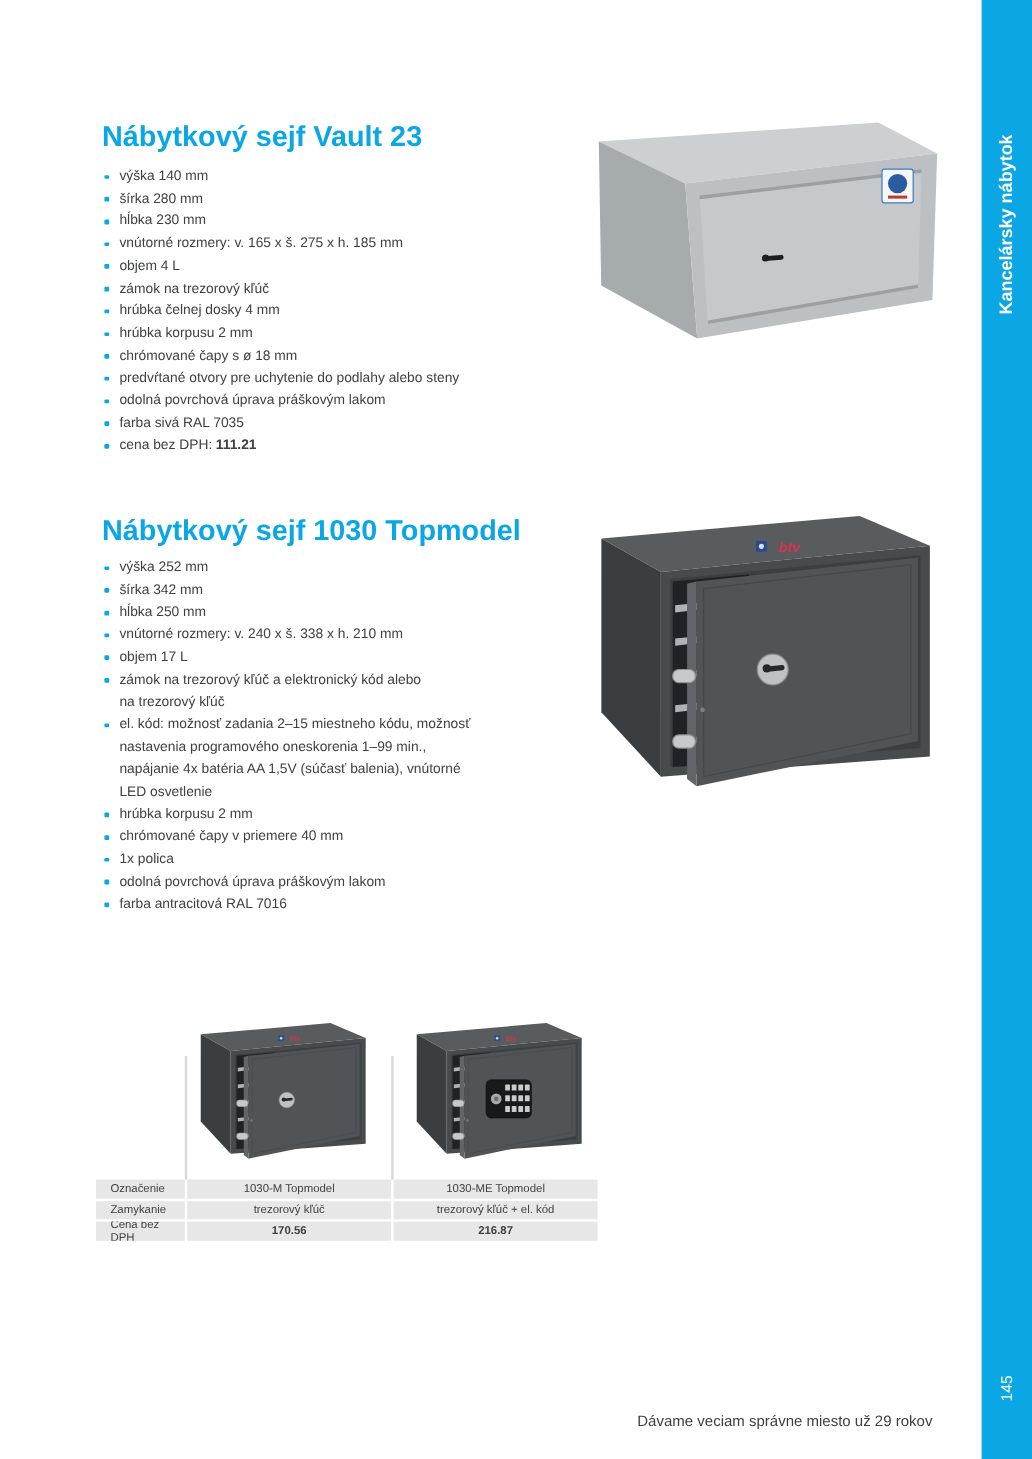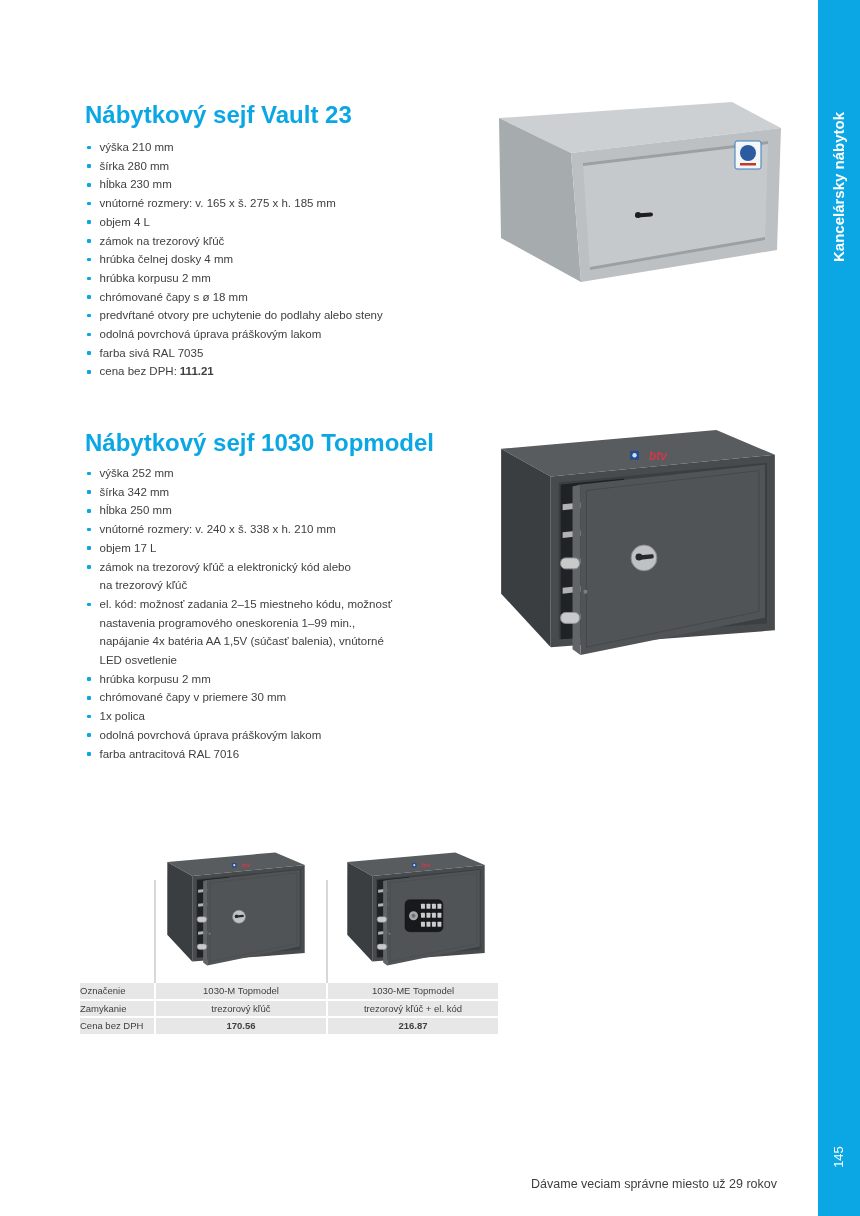--- a/index.html
+++ b/index.html
@@ -30,21 +30,21 @@
 
   
   .vline{position:absolute;top:880px;width:2px;height:103px;background:#d8d8d8;}
   .vline.a{left:154px;} .vline.b{left:326px;}
 
   
   .vtable{position:absolute;left:80px;top:983px;width:418px;display:grid;
           grid-template-columns:74px 170px 170px;grid-auto-rows:15.5px;gap:2px;
           font-size:9.5px;color:#3f4040;}
   .cell{background:#e7e7e7;display:flex;align-items:center;justify-content:center;overflow:hidden;}
-  .cell.lab{justify-content:flex-start;padding-left:0;}
+  .cell.lab{justify-content:flex-start;padding-left:12px;}
   .cell.bold{font-weight:bold;}
 
   
   .footer{position:absolute;top:1177px;right:83px;font-size:12.5px;color:#3e3e3e;}
 </style>
 </head>
 <body>
 
 <div class="page">
 
@@ -100,21 +100,21 @@
         </g>
       </g>
     </defs>
   </svg>
 
   <div class="ptitle t1">Nábytkový sejf Vault 23</div>
 
   <div class="speclist l1">
     <div class="spec">
         <span class="dot"></span>
-        <span class="spec-text">výška 210 mm</span>
+        <span class="spec-text">výška 140 mm</span>
       </div>
     <div class="spec">
         <span class="dot"></span>
         <span class="spec-text">šírka 280 mm</span>
       </div>
     <div class="spec">
         <span class="dot"></span>
         <span class="spec-text">hĺbka 230 mm</span>
       </div>
     <div class="spec">
@@ -211,21 +211,21 @@
 nastavenia programového oneskorenia 1–99 min.,
 napájanie 4x batéria AA 1,5V (súčasť balenia), vnútorné
 LED osvetlenie</span>
       </div>
     <div class="spec">
         <span class="dot"></span>
         <span class="spec-text">hrúbka korpusu 2 mm</span>
       </div>
     <div class="spec">
         <span class="dot"></span>
-        <span class="spec-text">chrómované čapy v priemere 30 mm</span>
+        <span class="spec-text">chrómované čapy v priemere 40 mm</span>
       </div>
     <div class="spec">
         <span class="dot"></span>
         <span class="spec-text">1x polica</span>
       </div>
     <div class="spec">
         <span class="dot"></span>
         <span class="spec-text">odolná povrchová úprava práškovým lakom</span>
       </div>
     <div class="spec">

